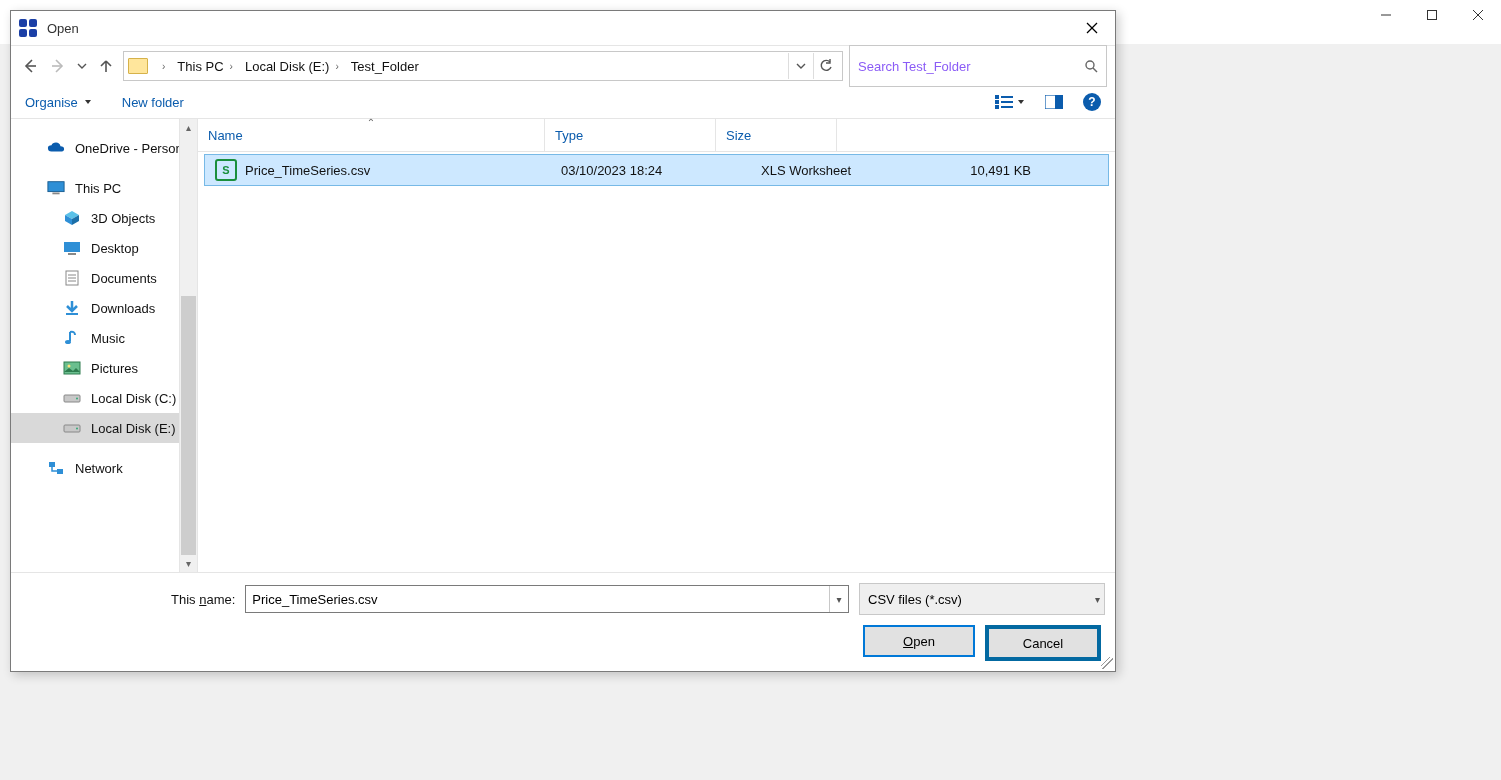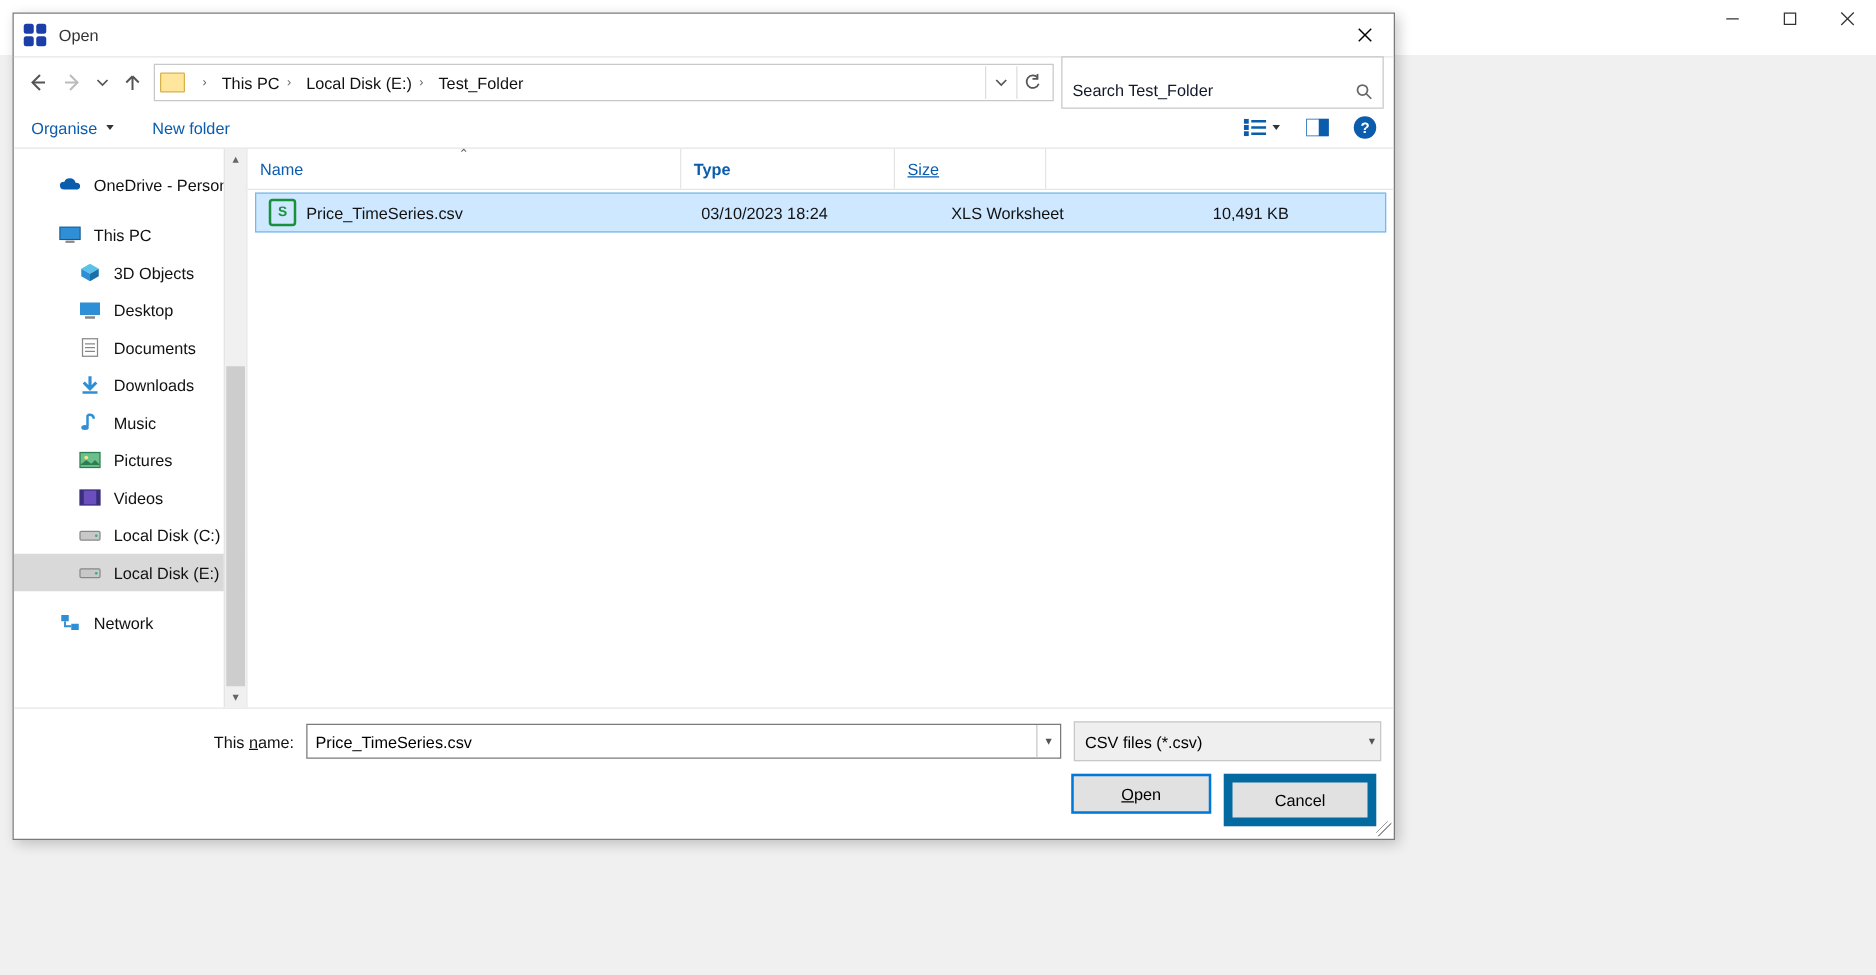--- a/index.html
+++ b/index.html
@@ -121,23 +121,23 @@
   }
   .addr-right .dd, .addr-right .refresh {
     width: 24px; height: 26px;
     display:flex; align-items:center; justify-content:center;
     border-left: 1px solid #ddd;
     color: #555;
   }
   .search-box {
     width: 240px; height: 28px;
     border: 1px solid #c8c8c8;
-    display: flex; align-items: flex-end;
+    display: flex; align-items: center;
     padding: 6px 8px;
-    color: #0f172a;
+    color: #8b5cf6;
     gap: 6px;
   }
   .search-box .mag {
     margin-left: auto;
     color: #666;
   }
 
   
   .toolbar {
     height: 32px;
@@ -233,22 +233,22 @@
     color: #0b5cad;
   }
   .col {
     display: flex; align-items: center;
     padding: 0 10px;
     border-right: 1px solid #e5e5e5;
     position: relative;
   }
   .col.name { width: 326px; }
   .col.date { width: 180px; }
-  .col.type { width: 150px; font-weight: bold; }
-  .col.size { width: 100px; justify-content: flex-start; border-right: 1px solid #e5e5e5; text-decoration: underline;}
+  .col.type { width: 150px; }
+  .col.size { width: 100px; justify-content: flex-start; border-right: 1px solid #e5e5e5;}
   .sort-arrow {
     position: absolute;
     top: -2px; left: 50%; transform: translateX(-50%);
     font-size: 10px; color: #666;
   }
   .file-rows { flex: 1; }
   .file-row {
     height: 30px;
     display: flex;
     align-items: center;
@@ -315,21 +315,21 @@
     font-size:10px;color:#555;
   }
   .btn-row {
     display: flex; justify-content: flex-end; gap: 10px;
     padding-right: 4px;
   }
   .btn {
     width: 108px; height: 28px;
     display:flex;align-items:center;justify-content:center;
     background: #e1e1e1;
-    border: 7px solid #0369a1;
+    border: 4px solid #0369a1;
   }
   .btn.primary {
     border: 2px solid #0078d7;
     background: #e1e1e1;
   }
   .resize-grip {
     position: absolute;
     right: 2px; bottom: 2px;
     width: 12px; height: 12px;
     background:
@@ -554,30 +554,20 @@
       </div>
       <div class="tree-item level1">
         <span class="ico">
           <svg viewBox="0 0 18 16">
               <rect x="1" y="2" width="16" height="12" fill="#6bbf8f" stroke="#2e7d4f"></rect>
               <circle cx="6" cy="6" r="1.5" fill="#ffe27a"></circle>
               <path d="M1 12 L6 8 L10 11 L13 8 L17 12" fill="#2e7d4f"></path>
             </svg>
         </span>
         <span>Pictures</span>
-      </div>
-      <div class="tree-item level1">
-        <span class="ico">
-          <svg viewBox="0 0 18 16">
-              <rect x="1" y="2" width="16" height="12" fill="#6b4fbf" stroke="#3a2e7d"></rect>
-              <rect x="1" y="2" width="3" height="12" fill="#3a2e7d"></rect>
-              <rect x="14" y="2" width="3" height="12" fill="#3a2e7d"></rect>
-            </svg>
-        </span>
-        <span>Videos</span>
       </div>
       <div class="tree-item level1">
         <span class="ico">
           <svg viewBox="0 0 18 16">
               <rect x="1" y="5" width="16" height="7" rx="1" fill="#c8c8c8" stroke="#888"></rect>
               <circle cx="14" cy="8.5" r="1" fill="#3a7"></circle>
             </svg>
         </span>
         <span>Local Disk (C:)</span>
       </div>

